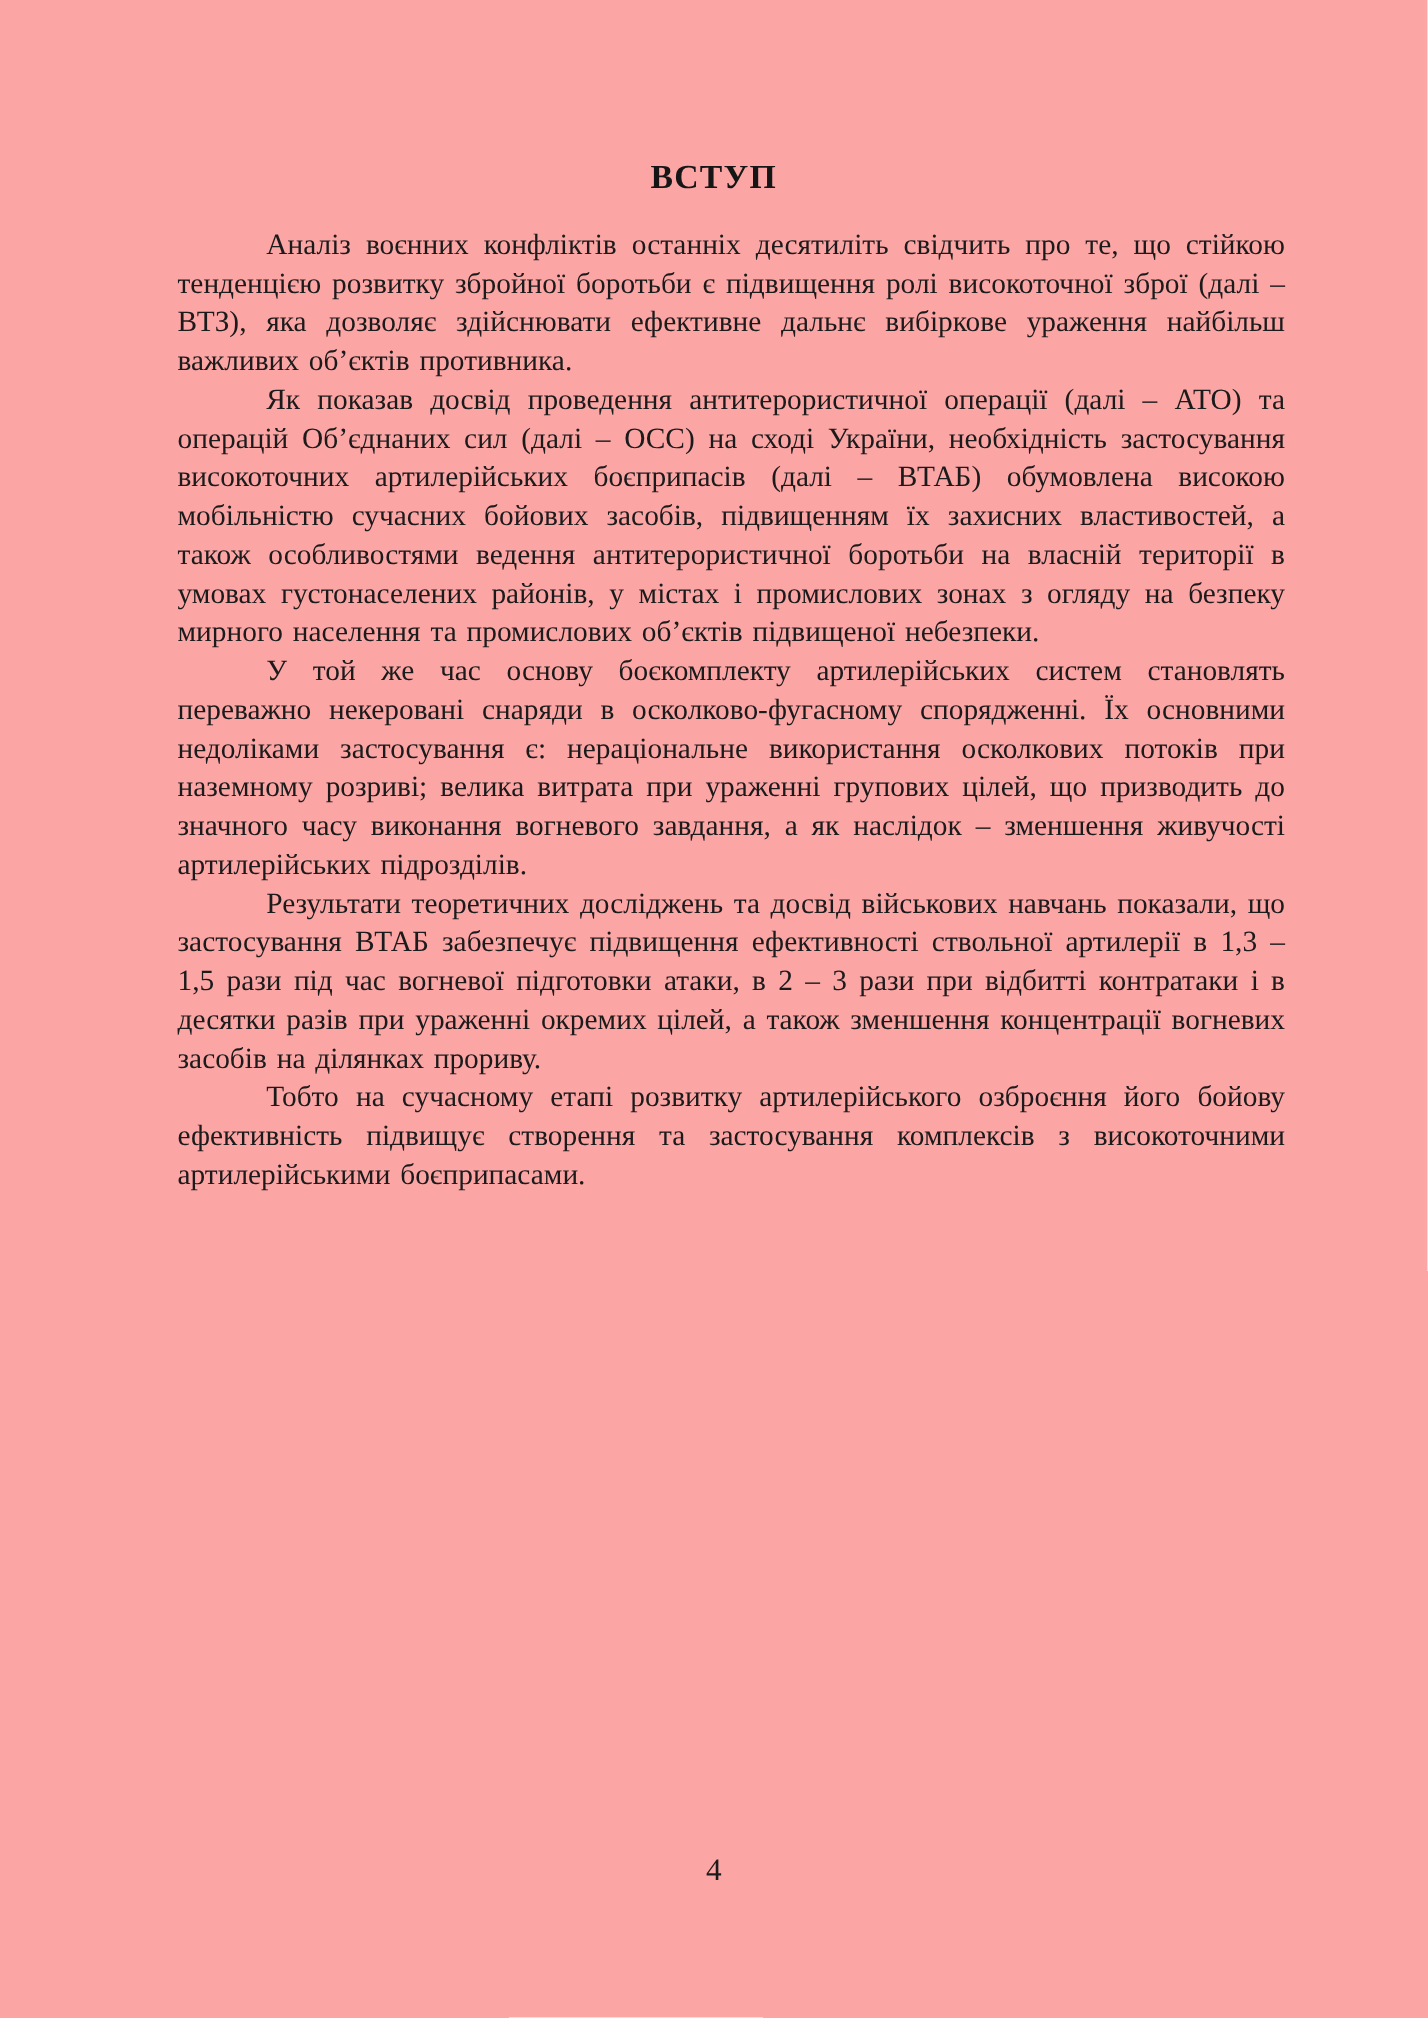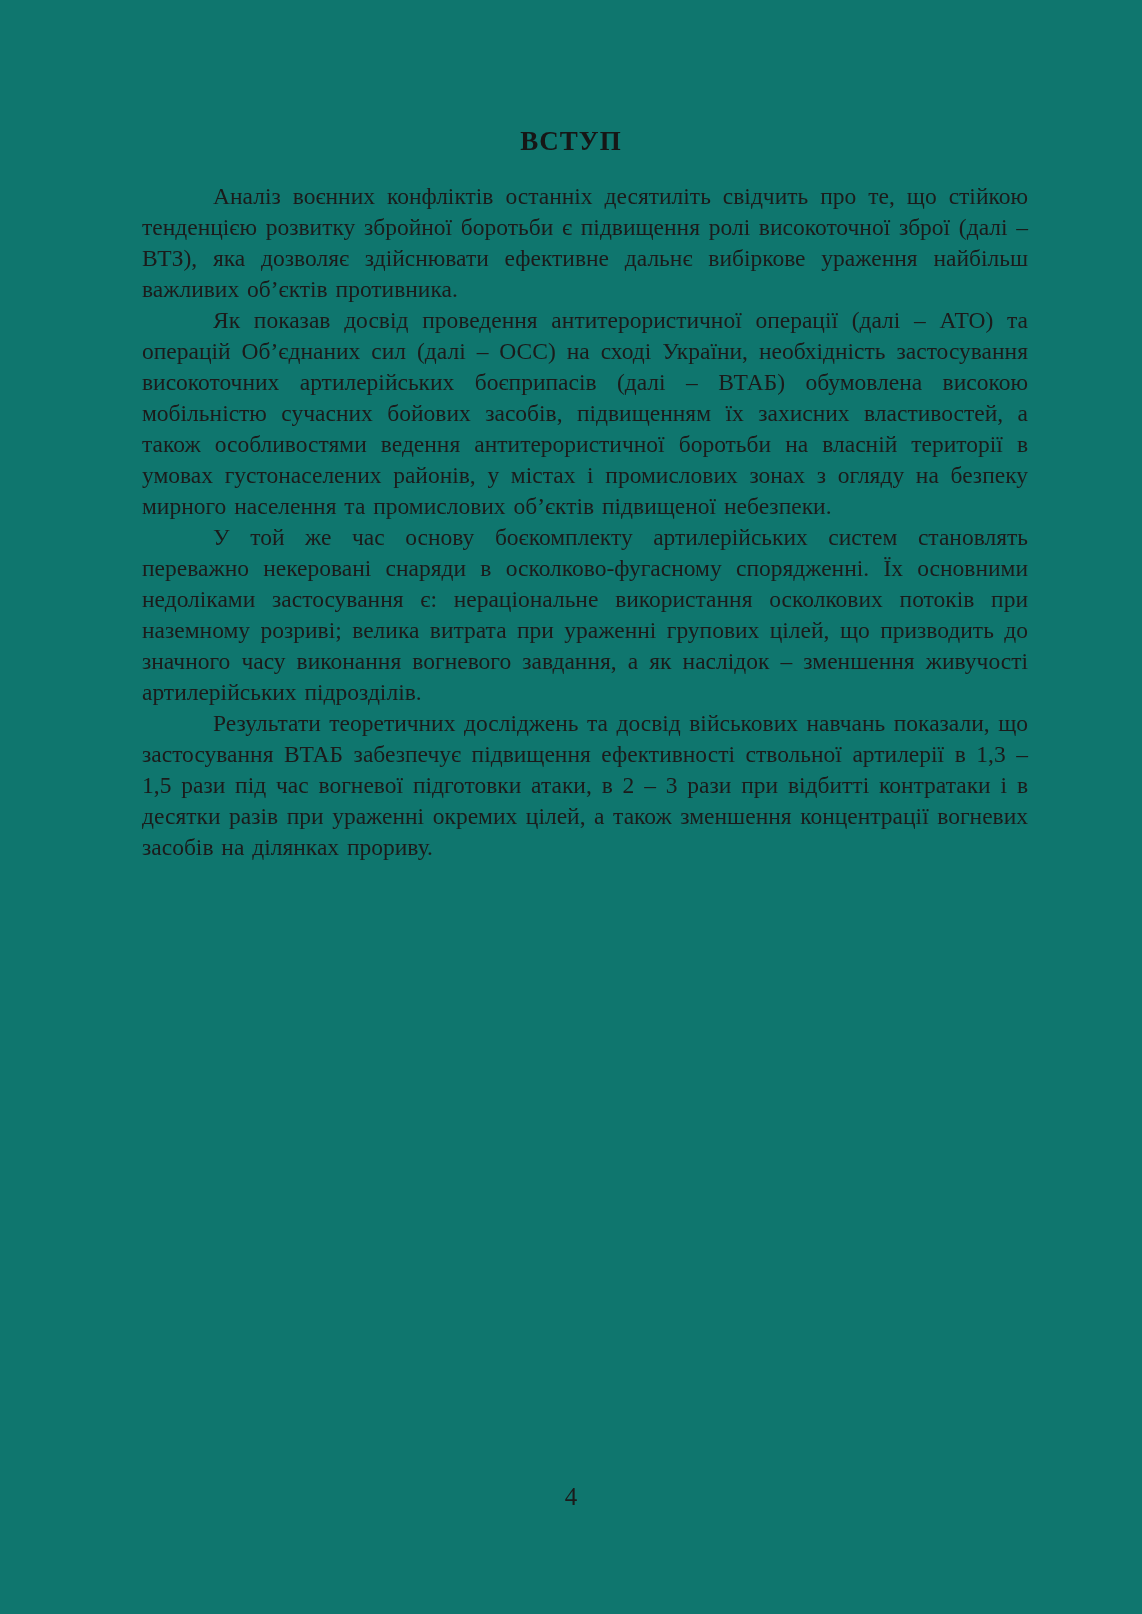--- a/index.html
+++ b/index.html
@@ -4,21 +4,21 @@
 <style>
   html, body {
     margin: 0;
     padding: 0;
     background: #ffffff;
   }
   .page {
     position: relative;
     width: 1142px;
     height: 1614px;
-    background: #0f766e;
+    background: #fca5a5;
     font-family: "Liberation Serif", "DejaVu Serif", serif;
     color: #1b1b1b;
     overflow: hidden;
     -webkit-font-smoothing: antialiased;
   }
   .heading {
     position: absolute;
     top: 126px;
     left: 0;
     width: 100%;
@@ -58,17 +58,18 @@
 
 <div class="page">
 
   <div class="heading">ВСТУП</div>
 
   <div class="content">
     <p>Аналіз воєнних конфліктів останніх десятиліть свідчить про те, що стійкою тенденцією розвитку збройної боротьби є підвищення ролі високоточної зброї (далі – ВТЗ), яка дозволяє здійснювати ефективне дальнє вибіркове ураження найбільш важливих об’єктів противника.</p>
     <p>Як показав досвід проведення антитерористичної операції (далі – АТО) та операцій Об’єднаних сил (далі – ОСС) на сході України, необхідність застосування високоточних артилерійських боєприпасів (далі – ВТАБ) обумовлена високою мобільністю сучасних бойових засобів, підвищенням їх захисних властивостей, а також особливостями ведення антитерористичної боротьби на власній території в умовах густонаселених районів, у містах і промислових зонах з огляду на безпеку мирного населення та промислових об’єктів підвищеної небезпеки.</p>
     <p>У той же час основу боєкомплекту артилерійських систем становлять переважно некеровані снаряди в осколково-фугасному спорядженні. Їх основними недоліками застосування є: нераціональне використання осколкових потоків при наземному розриві; велика витрата при ураженні групових цілей, що призводить до значного часу виконання вогневого завдання, а як наслідок – зменшення живучості артилерійських підрозділів.</p>
     <p>Результати теоретичних досліджень та досвід військових навчань показали, що застосування ВТАБ забезпечує підвищення ефективності ствольної артилерії в 1,3 – 1,5 рази під час вогневої підготовки атаки, в 2 – 3 рази при відбитті контратаки і в десятки разів при ураженні окремих цілей, а також зменшення концентрації вогневих засобів на ділянках прориву.</p>
+    <p>Тобто на сучасному етапі розвитку артилерійського озброєння його бойову ефективність підвищує створення та застосування комплексів з високоточними артилерійськими боєприпасами.</p>
   </div>
 
   <div class="page-number">4</div>
 
 </div>
 
 </body></html>

